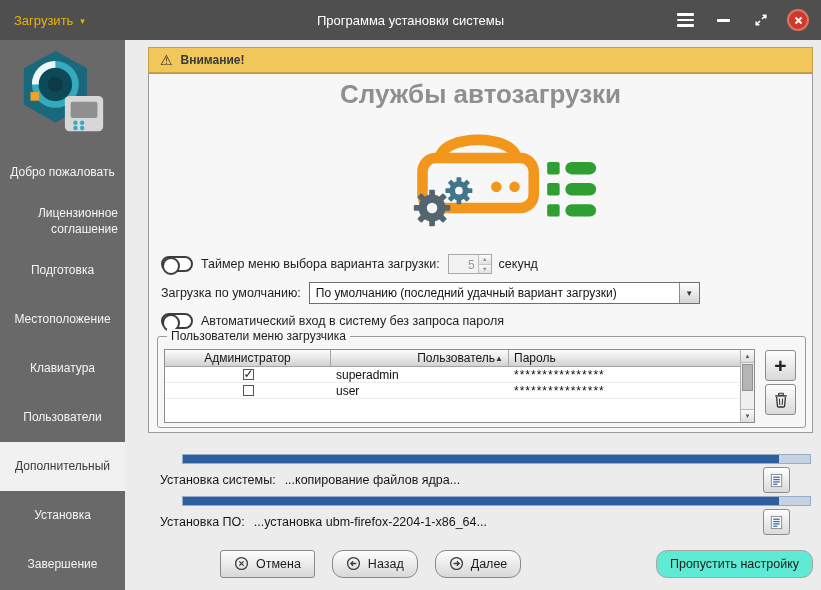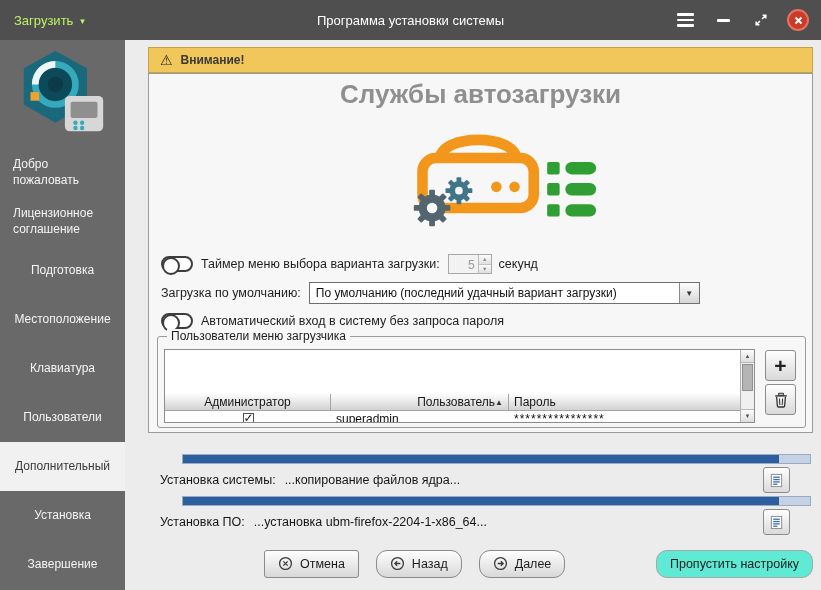--- a/index.html
+++ b/index.html
@@ -1,34 +1,34 @@
 <!DOCTYPE html>
 <html><head>
 <meta charset="utf-8">
 <style>
   * { margin:0; padding:0; box-sizing:border-box; }
   body { width:821px; height:590px; overflow:hidden; font-family:"Liberation Sans", sans-serif; background:#ececec; }
   .window { position:relative; width:821px; height:590px; background:#ececec; overflow:hidden; }
 
   
   .titlebar { position:absolute; left:0; top:0; width:821px; height:40px; background:#4f4f4f; display:flex; align-items:center; }
-  .load-btn { position:relative; z-index:2; display:flex; align-items:center; gap:7px; color:#bef264; font-size:13px; padding:0 14px; height:100%; cursor:pointer; }
+  .load-btn { position:relative; z-index:2; display:flex; align-items:center; gap:7px; color:#eab308; font-size:13px; padding:0 14px; height:100%; cursor:pointer; }
   .load-btn .caret { font-size:9px; padding-top:1px; }
   .tb-title { position:absolute; left:0; right:0; top:0; height:40px; display:flex; align-items:center; justify-content:center; color:#fff; font-size:13px; pointer-events:none; }
   .win-controls { position:relative; z-index:2; margin-left:auto; display:flex; align-items:center; gap:14px; padding-right:12px; }
   .wc { width:24px; height:24px; display:flex; align-items:center; justify-content:center; cursor:pointer; }
   .hamb { display:flex; flex-direction:column; gap:3px; }
   .hamb i { display:block; width:17px; height:2.5px; background:#fff; border-radius:1px; }
   .min-i { width:13px; height:3px; background:#fff; border-radius:1px; }
   .close-btn { width:22px; height:22px; border-radius:50%; background:#cc3b2a; border:2px solid #e0745f; display:flex; align-items:center; justify-content:center; }
 
   
   .sidebar { position:absolute; left:0; top:40px; width:125px; height:550px; background:#696969; display:flex; flex-direction:column; }
   .logo { height:108px; display:flex; align-items:center; justify-content:center; }
-  .nav-item { height:49px; display:flex; align-items:center; justify-content:center; text-align:left; padding:0 13px; color:#f4f4f4; font-size:12px; line-height:1.3; cursor:pointer; }
+  .nav-item { height:49px; display:flex; align-items:center; justify-content:center; text-align:right; padding:0 7px; color:#f4f4f4; font-size:12px; line-height:1.3; cursor:pointer; }
   .nav-item.active { background:#f1f1f1; color:#3a3a3a; }
   .collapse { position:absolute; left:127px; top:300px; width:20px; height:24px; display:flex; align-items:center; justify-content:center; color:#4c4c4c; font-size:15px; font-weight:bold; cursor:pointer; }
 
   
   .main { position:absolute; left:125px; top:40px; width:696px; height:550px; background:#ececec; }
 
   .banner { position:absolute; left:23px; top:7px; width:665px; height:26px; background:#f1c65b; border:1px solid #c7a143; display:flex; align-items:center; padding-left:11px; }
   .warn-ic { font-size:14px; color:#1d1d1d; margin-right:8px; line-height:1; }
   .warn-tx { font-size:12px; font-weight:bold; color:#3a3a3a; }
 
@@ -52,21 +52,21 @@
   .spin-up { border-bottom:1px solid #c4c4c4; }
   .unit { margin-left:7px; }
 
   .combo { margin-left:8px; width:391px; height:22px; background:#fff; border:1px solid #6f6f6f; display:flex; align-items:center; cursor:pointer; }
   .combo-text { flex:1; font-size:12px; color:#111; padding:0 6px; white-space:nowrap; overflow:hidden; }
   .combo-btn { width:20px; height:100%; border-left:1px solid #8a8a8a; background:linear-gradient(#fdfdfd,#d6d6d6); display:flex; align-items:center; justify-content:center; font-size:8px; color:#333; }
 
   .groupbox { position:absolute; left:8px; top:262px; width:649px; height:92px; border:1px solid #9a9a9a; border-radius:3px; }
   .legend { position:absolute; top:-8px; left:9px; background:#f7f7f7; padding:0 4px; font-size:12px; color:#1d1d1d; }
   .table-wrap { position:absolute; left:6px; top:12px; width:591px; height:74px; border:1px solid #8d8d8d; background:#fff; display:flex; }
-  .table-cols { flex:1; display:flex; flex-direction:column; overflow:hidden;margin-top:44px; }
+  .table-cols { flex:1; display:flex; flex-direction:column; overflow:hidden; }
   .thead { display:flex; height:17px; flex:0 0 auto; }
   .th { background:linear-gradient(#fdfdfd,#d2d2d2); border-right:1px solid #a5a5a5; border-bottom:1px solid #a5a5a5; font-size:12px; color:#161616; display:flex; align-items:center; padding:0 5px; }
   .th.c1 { width:166px; justify-content:center; }
   .th.c2 { width:178px; justify-content:flex-end; }
   .th.c3 { flex:1; border-right:none; }
   .sort-ic { font-size:8px; color:#333; }
   .trow { display:flex; height:16px; align-items:center; font-size:12px; color:#0e0e0e; border-bottom:1px solid #ededed; cursor:default; }
   .tcell.c1 { width:166px; display:flex; justify-content:center; }
   .tcell.c2 { width:178px; padding:0 5px; }
   .tcell.c3 { flex:1; padding:0 5px; letter-spacing:1px; }
@@ -86,21 +86,21 @@
   .pbar.b1 { top:10px; } .pbar.b2 { top:52px; }
   .pfill { height:100%; background:#2d5f9f; }
   .prow { position:absolute; left:12px; right:0; height:26px; display:flex; align-items:center; font-size:12.5px; color:#161616; }
   .prow.r1 { top:23px; } .prow.r2 { top:65px; }
   .pstatus { margin-left:9px; }
   .log-btn { margin-left:auto; margin-right:23px; width:27px; height:26px; border:1px solid #8c8c8c; border-radius:3px; background:linear-gradient(#fefefe,#dadada); display:flex; align-items:center; justify-content:center; cursor:pointer; }
 
   
   .footer { position:absolute; left:23px; top:509px; width:665px; height:29px; display:flex; align-items:center; }
   .fbtn { height:28px; padding:0 13px; display:inline-flex; align-items:center; gap:7px; font-size:12.5px; color:#1c1c1c; background:linear-gradient(#fefefe,#d8d8d8); border:1px solid #8a8a8a; border-radius:3px; cursor:pointer; white-space:nowrap; }
-  .fbtn.cancel { margin-left:116px; }
+  .fbtn.cancel { margin-left:72px; }
   .fbtn + .fbtn { margin-left:17px;border-radius:11px; }
   .fbtn.skip { margin-left:auto; background:#5eead4; border-color:#a6a6a6; }
 </style>
 </head>
 <body>
 
 <div class="window">
 
   <div class="titlebar">
     <div class="load-btn">

